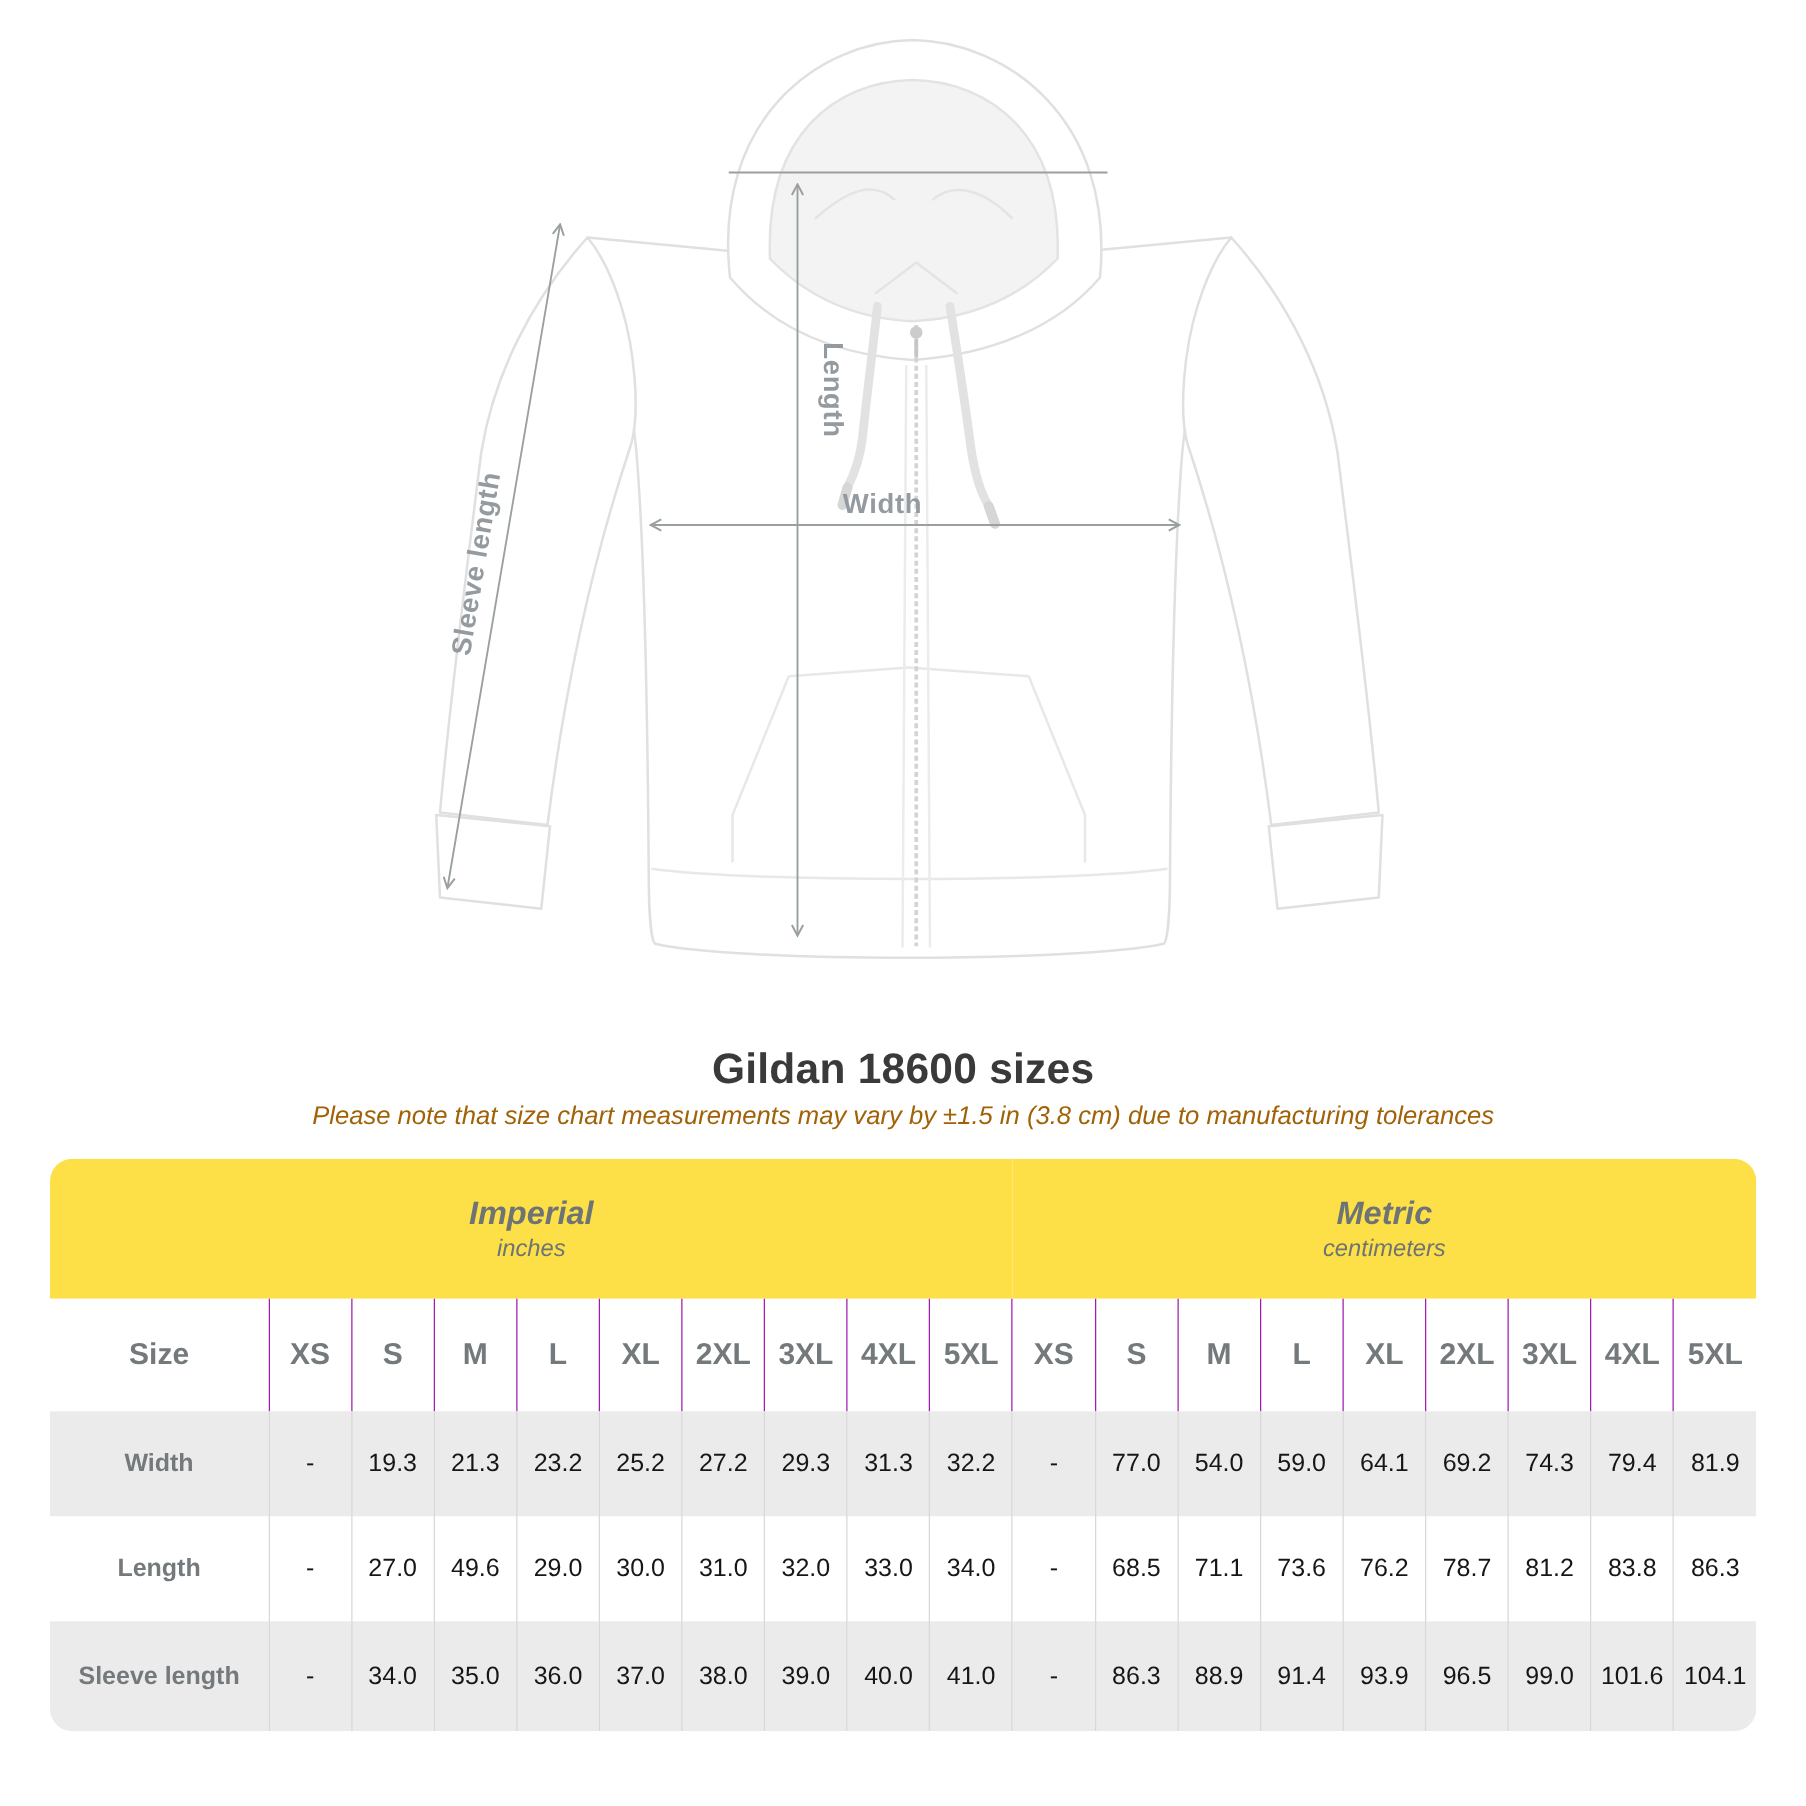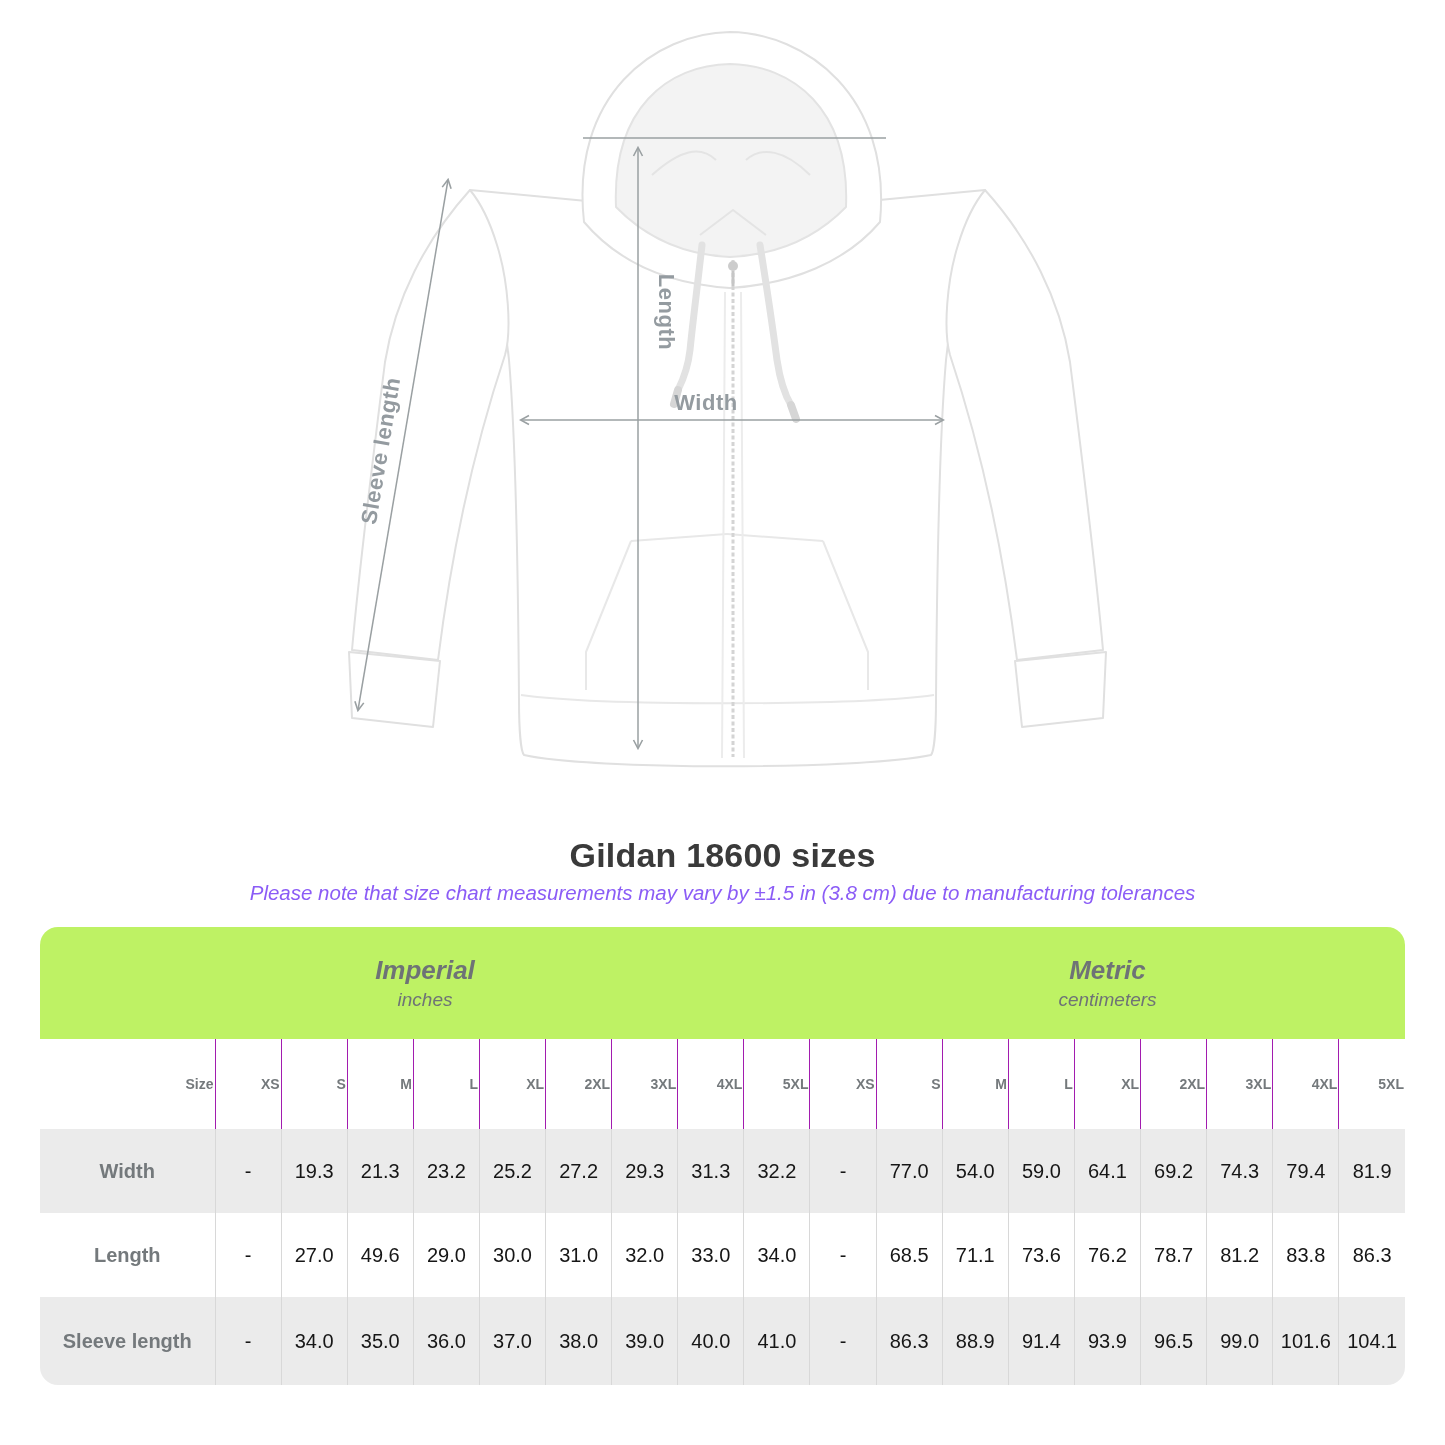--- a/index.html
+++ b/index.html
@@ -18,36 +18,36 @@
     font-family:"Liberation Sans","DejaVu Sans",sans-serif;
     font-weight:bold;font-size:22px;fill:#949ba0;letter-spacing:.5px;
   }
   
   .title{
     margin:16px 0 6px 0;text-align:center;
     font-size:34px;font-weight:bold;color:#3a3a3a;letter-spacing:.2px;
   }
   .subtitle{
     margin:0 0 22px 0;text-align:center;
-    font-size:20.5px;font-style:italic;color:#8b5cf6;
+    font-size:20.5px;font-style:italic;color:#a16207;
   }
   
   .size-card{
     margin:0 40px;border-radius:18px;overflow:hidden;background:#ffffff;
   }
   table.size-table{width:100%;border-collapse:collapse;table-layout:fixed;}
   .units-row th{
-    background:#bef264;height:112px;vertical-align:middle;text-align:center;
+    background:#fde047;height:112px;vertical-align:middle;text-align:center;
     font-style:italic;color:#6e7376;padding:0;
   }
   .group-name{font-size:26px;font-weight:bold;line-height:1.35;}
   .group-unit{font-size:19px;font-weight:normal;line-height:1.3;}
   .sizes-row th{height:88px;background:#ffffff;}
   th.size-h, th.size-col-label{
-    font-size:14px;font-weight:bold;color:#74797c;text-align:right;vertical-align:middle;
+    font-size:24px;font-weight:bold;color:#74797c;text-align:center;vertical-align:middle;
   }
   th.size-h{border-left:1px solid #a21caf;}
   tbody tr{height:84px;}
   tbody tr:last-child{height:88px;}
   tbody tr:nth-child(odd){background:#ebebeb;}
   tbody th.row-label{
     font-size:20px;font-weight:bold;color:#74797c;text-align:center;vertical-align:middle;
   }
   tbody td{
     border-left:1px solid #d8d8d8;text-align:center;vertical-align:middle;

